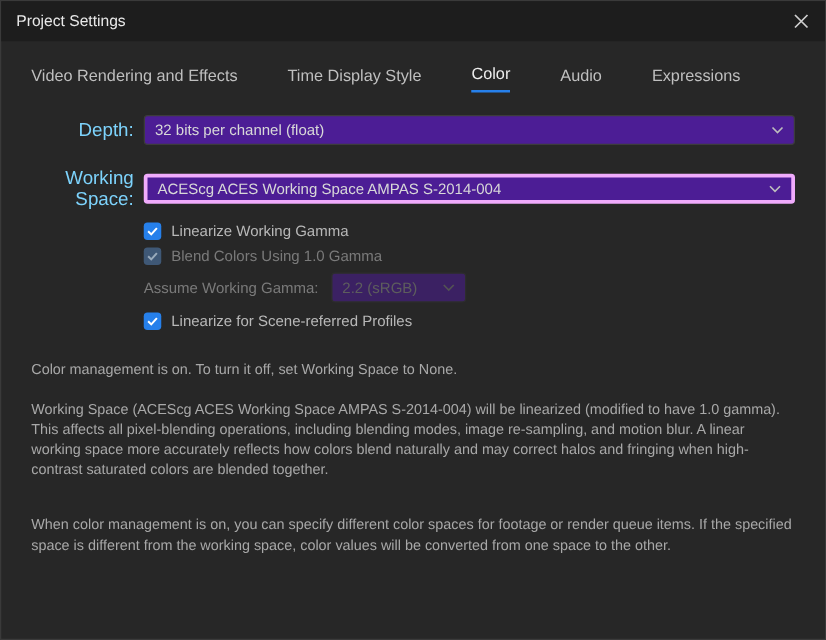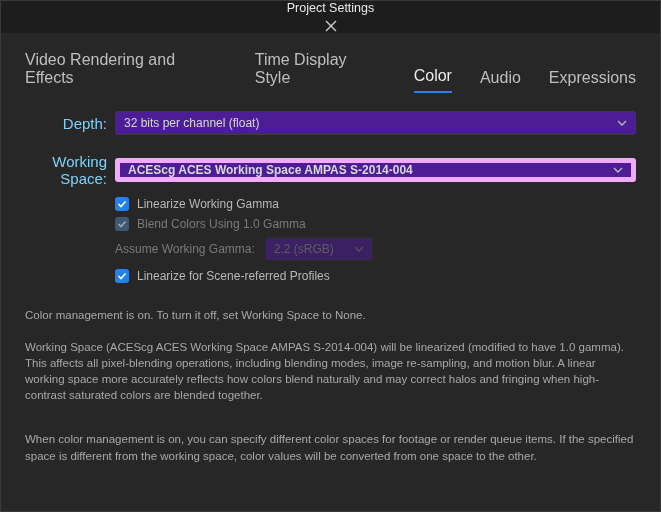--- a/index.html
+++ b/index.html
@@ -16,29 +16,28 @@
     border: 1px solid #3a3a3a;
     display: flex; flex-direction: column;
   }
   .titlebar {
     height: 32px;
     background: #1d1d1d;
     display: flex; align-items: center; justify-content: space-between;
     padding: 0 12px 0 12px;
     color: #e8e8e8;
     font-size: 12.5px;
-    flex-direction: column;
   }
   .close-x { width: 14px; height: 14px; cursor: pointer; }
   .close-x svg { width: 14px; height: 14px; display: block; }
   .tabs {
     display: flex; align-items: flex-end;
-    gap: 28px;
+    gap: 40px;
     padding: 18px 24px 10px 24px;
-    font-size: 16px;
+    font-size: 13px;
     color: #bfbfbf;
   }
   .tab { padding-bottom: 6px; cursor: pointer; }
   .tab.active { color: #ededed; border-bottom: 2px solid #2680eb; }
   .form {
     padding: 4px 24px 8px 22px;
   }
   .row {
     display: flex; align-items: center;
     margin: 4px 0;
@@ -55,21 +54,21 @@
     height: 24px;
     background: #4c1d95;
     border: 1px solid #3c3c3c;
     border-radius: 3px;
     color: #d8d8d8;
     font-size: 12px;
     display: flex; align-items: center; justify-content: space-between;
     padding: 0 8px;
     cursor: pointer;
   }
-  .select.focused { border: 5px solid #f0abfc; font-weight: bold; }
+  .select.focused { border: 3px solid #f0abfc; }
   .select.disabled {
     opacity: 0.55;
     color: #8a8a8a;
     border: 1px solid #333;
     cursor: default;
     width: 108px; flex: 0 0 108px;
   }
   .chev { width: 10px; height: 10px; }
   .chev svg { width: 10px; height: 10px; display:block; }
   .indent { padding-left: 92px; }

